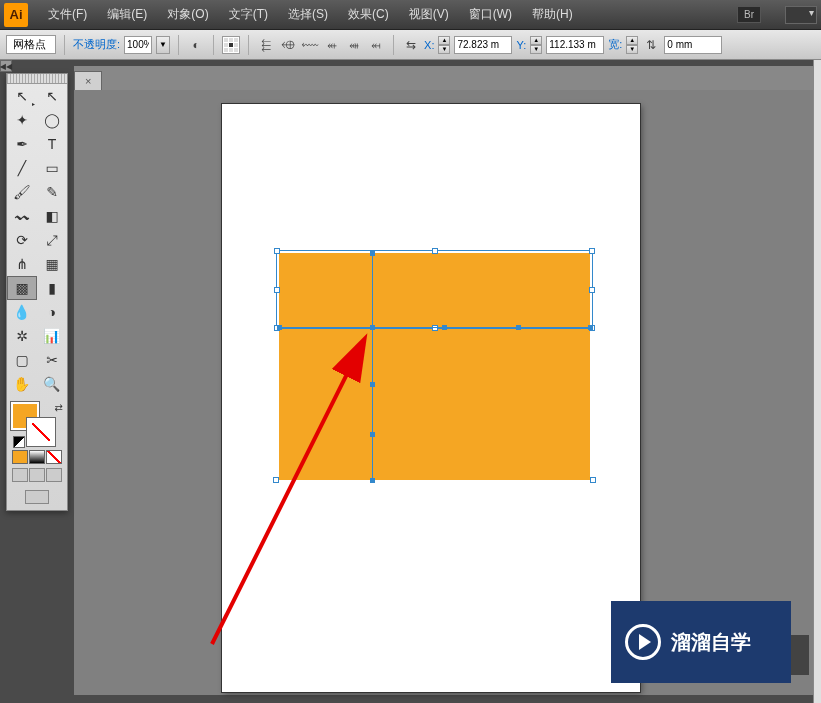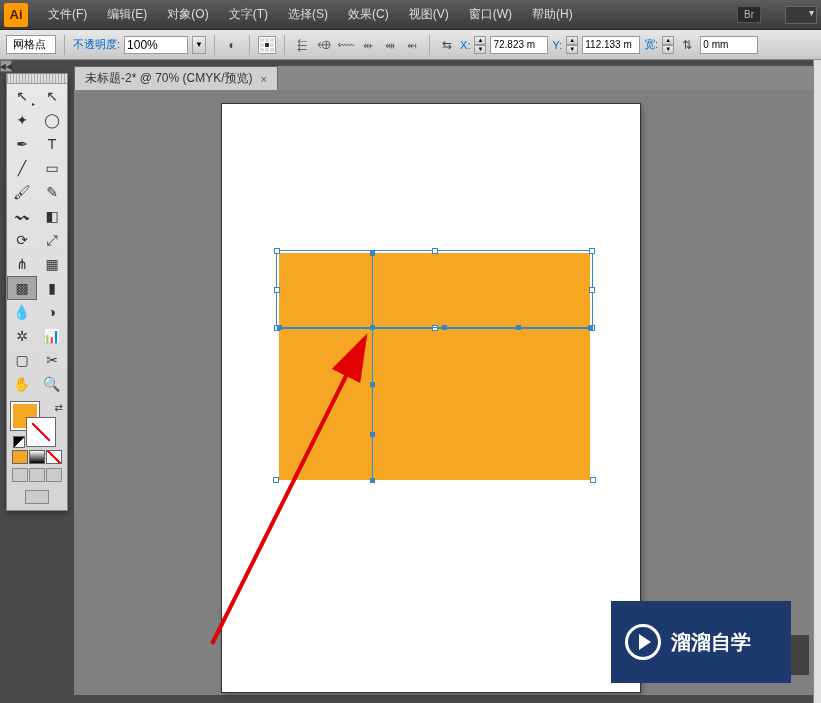--- a/index.html
+++ b/index.html
@@ -12,21 +12,21 @@
 .menubar-right { margin-left: auto; display: flex; gap: 24px; align-items: center; }
 .br-badge { background: #2a2a2a; color: #bbb; font-size: 10px; padding: 2px 6px; border: 1px solid #555; }
 .view-mode { width: 32px; height: 18px; background: #3a3a3a; border: 1px solid #666; position: relative; }
 .view-mode::after { content: "▾"; color: #ccc; position: absolute; right: 2px; top: 0; font-size: 10px; }
 
 
 .optbar { height: 30px; background: linear-gradient(#e8e8e8, #c8c8c8); border-bottom: 1px solid #888; display: flex; align-items: center; padding: 0 6px; gap: 4px; font-size: 11px; }
 .obj-label { background: #fff; border: 1px solid #999; padding: 1px 6px; min-width: 50px; }
 .vsep { width: 1px; height: 20px; background: #aaa; margin: 0 4px; }
 .opacity-label { color: #06c; cursor: pointer; }
-.pct-input { width: 64px; height: 18px; border: 1px solid #999; background: #fff; padding: 0 2px; font-size: 12px; }
+.pct-input { width: 28px; height: 18px; border: 1px solid #999; background: #fff; padding: 0 2px; font-size: 10px; }
 .dropdown-arrow { width: 14px; height: 18px; border: 1px solid #999; background: linear-gradient(#eee,#ccc); font-size: 8px; display: flex; align-items: center; justify-content: center; }
 .optbar-icon { width: 18px; height: 18px; border: 1px solid transparent; display: flex; align-items: center; justify-content: center; font-size: 12px; color: #444; cursor: pointer; }
 .pos-label { color: #06c; font-size: 11px; }
 .pos-input { width: 58px; height: 18px; border: 1px solid #999; background: #fff; font-size: 10px; padding: 0 2px; }
 .stepper { width: 12px; height: 18px; display: flex; flex-direction: column; }
 .stepper div { flex: 1; border: 1px solid #999; background: linear-gradient(#eee,#ccc); font-size: 6px; display: flex; align-items: center; justify-content: center; }
 .ref-point { width: 18px; height: 18px; border: 1px solid #999; background: #fff; display: grid; grid-template: repeat(3,1fr)/repeat(3,1fr); padding: 1px; gap: 1px; }
 .ref-point span { background: #ddd; }
 .ref-point span.sel { background: #333; }
 
@@ -149,21 +149,20 @@
   <div class="optbar-icon">⇅</div>
   <input class="pos-input" value="0 mm" style="">
 </div>
 
 <div class="expand-tab">◀◀</div>
 
 <div class="docarea"></div>
 
 <div class="tabstrip">
   <div class="doctab">
-    <span>未标题-2* @ 70% (CMYK/预览)</span>
     <span class="doctab-close">×</span>
   </div>
 </div>
 
 <div class="canvas-bg"></div>
 
 <div class="artboard">
 
   <div class="orange-rect" style="left:57px; top:149px; width:311px; height:227px;"></div>
 

